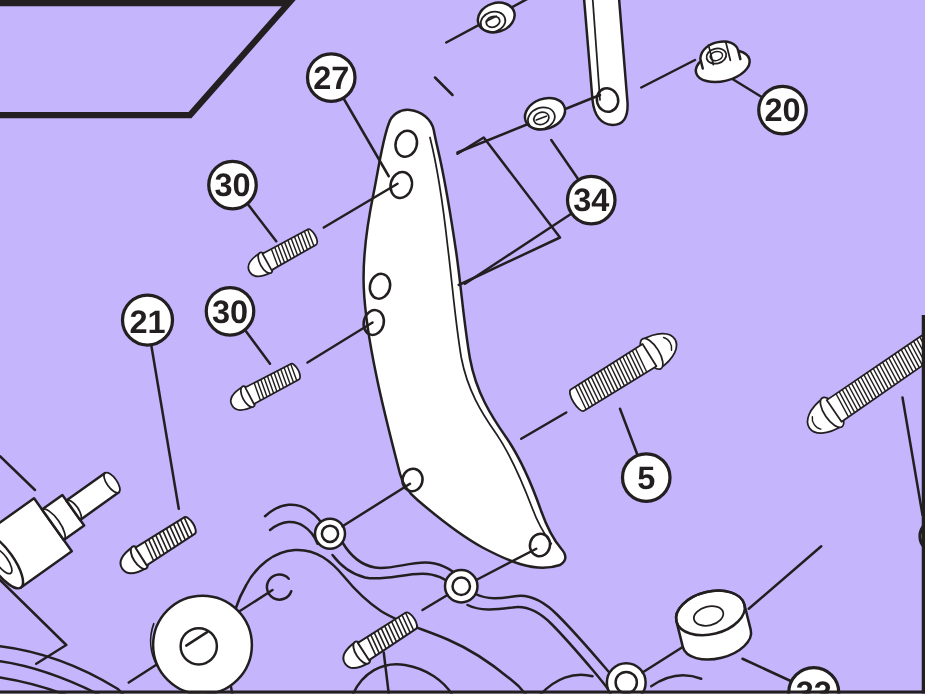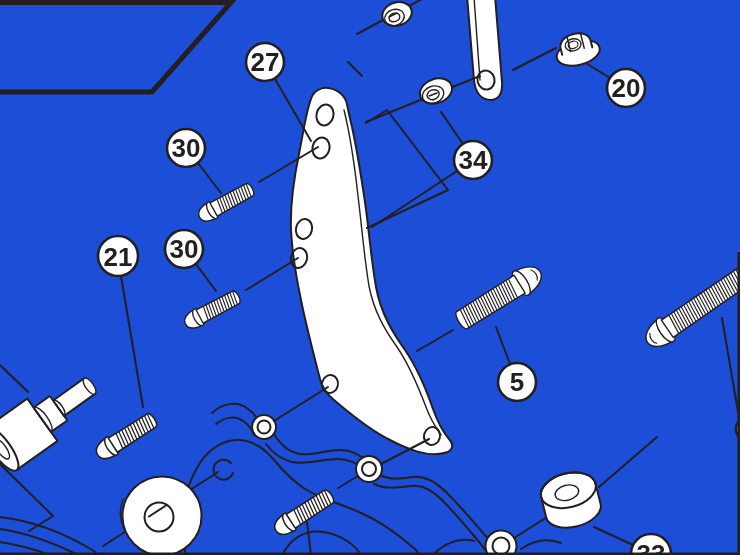--- a/index.html
+++ b/index.html
@@ -1,16 +1,16 @@
 <!DOCTYPE html>
 <html><head>
 <meta charset="utf-8">
 <style>
   html,body{margin:0;padding:0;background:#fff;}
-  .canvas{position:relative;width:740px;height:555px;background:#1d4ed8;overflow:hidden;
+  .canvas{position:relative;width:740px;height:555px;background:#c4b5fd;overflow:hidden;
           font-family:"Liberation Sans", sans-serif;}
   svg{position:absolute;left:0;top:0;display:block;}
   .ink{stroke:#231f20;fill:none;stroke-width:2;stroke-linecap:round;stroke-linejoin:round;}
   .thick{stroke:#231f20;fill:none;stroke-width:5;stroke-linejoin:miter;}
   .fillw{fill:#ffffff;}
   .thin{stroke-width:1.4;}
   .thread{stroke-width:1.15;}
   .callout-circle{fill:#ffffff;stroke:#231f20;stroke-width:2.6;}
   .callout-num{font-family:"Liberation Sans", sans-serif;font-weight:bold;font-size:26px;
                fill:#231f20;text-anchor:middle;user-select:none;}

